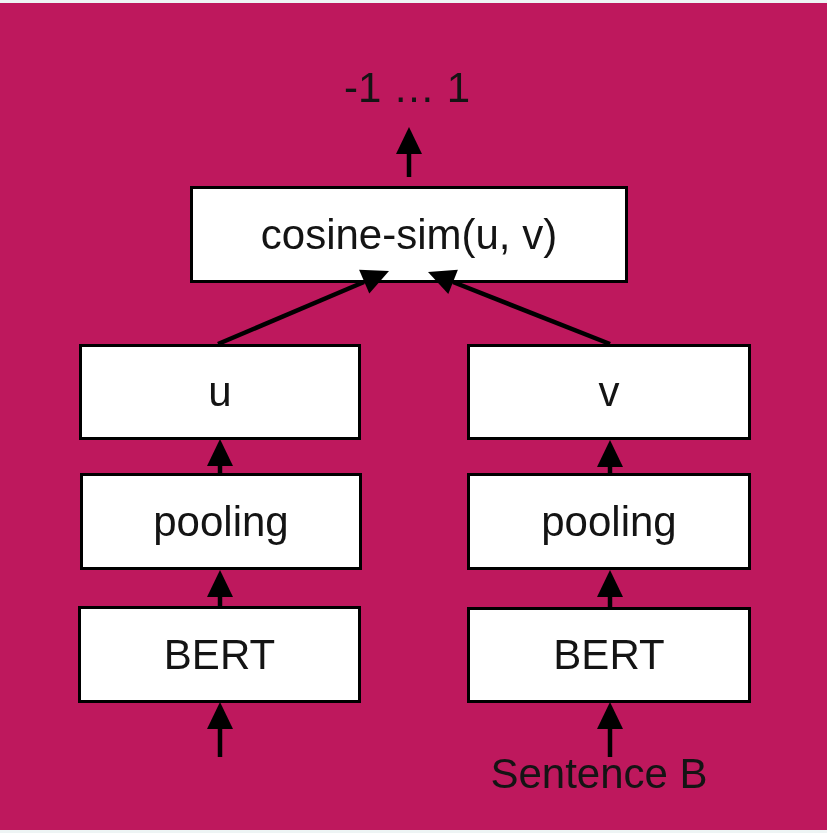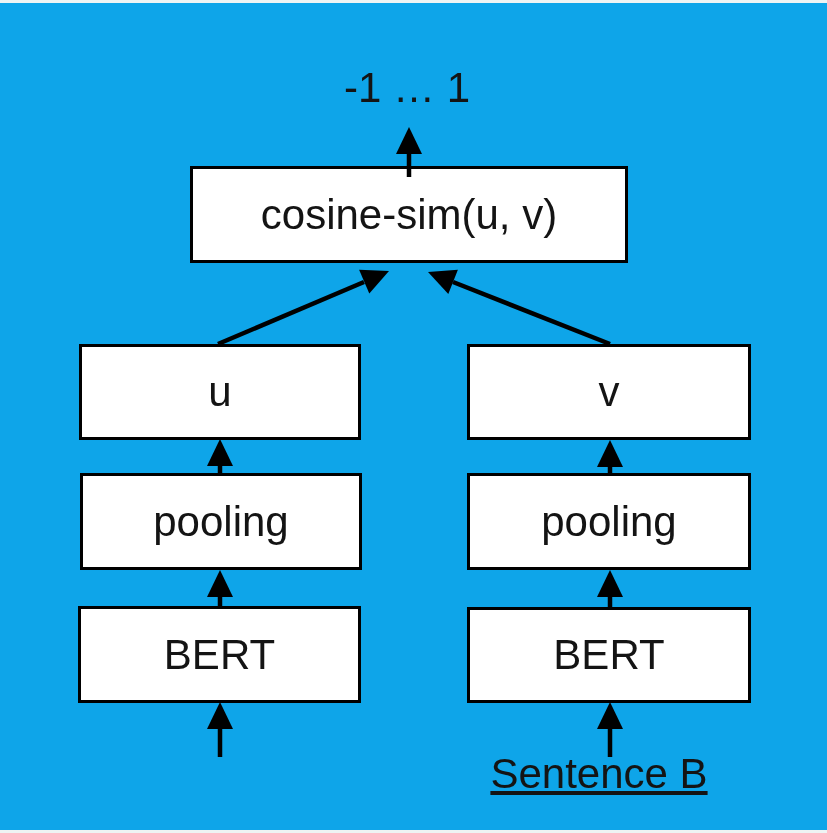--- a/index.html
+++ b/index.html
@@ -4,21 +4,21 @@
 <style>
   html, body {
     margin: 0;
     padding: 0;
     background: #ffffff;
   }
   .canvas {
     position: relative;
     width: 827px;
     height: 833px;
-    background: #0ea5e9;
+    background: #be185d;
     font-family: "Liberation Sans", sans-serif;
     color: #141414;
     overflow: hidden;
   }
   .edge-strip {
     position: absolute;
     left: 0;
     width: 827px;
     height: 3px;
     background: #eef4f4;
@@ -41,30 +41,30 @@
     color: #141414;
   }
   .free-label {
     position: absolute;
     font-size: 42px;
     line-height: 1.15;
     text-align: center;
     white-space: nowrap;
     color: #141414;
   }
-  .box-cosine  { left: 190px; top: 166px; width: 438px; height: 97px; }
+  .box-cosine  { left: 190px; top: 186px; width: 438px; height: 97px; }
   .box-u       { left:  79px; top: 344px; width: 282px; height: 96px; }
   .box-v       { left: 467px; top: 344px; width: 284px; height: 96px; }
   .box-pool-l  { left:  80px; top: 473px; width: 282px; height: 97px; }
   .box-pool-r  { left: 467px; top: 473px; width: 284px; height: 97px; }
   .box-bert-l  { left:  78px; top: 606px; width: 283px; height: 97px; }
   .box-bert-r  { left: 467px; top: 607px; width: 284px; height: 96px; }
   .label-output   { left: 307px; top:  64px; width: 200px; }
   .label-sent-a   { left:  62px; top: 750px; width: 300px; }
-  .label-sent-b   { left: 449px; top: 750px; width: 300px; text-decoration: underline; }
+  .label-sent-b   { left: 449px; top: 750px; width: 300px; }
   .arrow-layer {
     position: absolute;
     left: 0;
     top: 0;
     width: 827px;
     height: 833px;
     pointer-events: none;
   }
   .arrow-layer line    { stroke: #000000; stroke-width: 4.5px; }
   .arrow-layer polygon { fill: #000000; stroke: none; }

